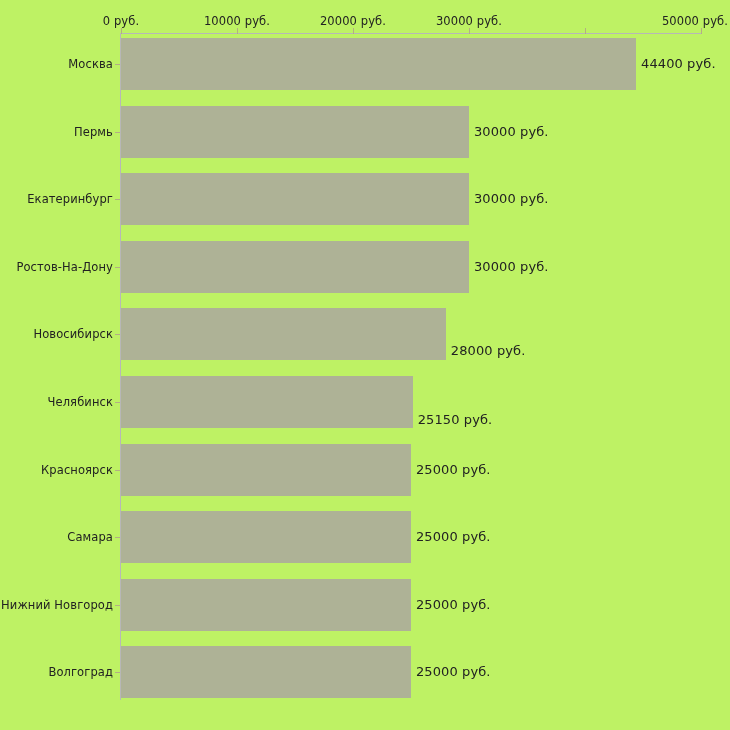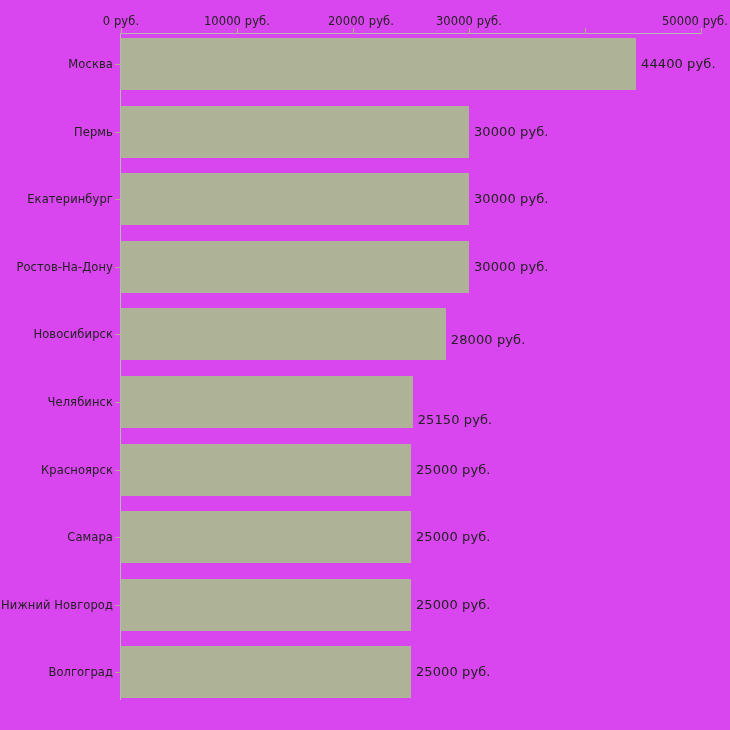--- a/index.html
+++ b/index.html
@@ -12,21 +12,21 @@
     height: 730px;
     font-family: "DejaVu Sans", "Liberation Sans", sans-serif;
     color: #222222;
     overflow: hidden;
   }
 
   #chart-root {
     position: relative;
     width: 730px;
     height: 730px;
-    background: #d946ef;
+    background: #bef264;
   }
 
   
   .axis-top-line {
     position: absolute;
     left: 121px;
     top: 33px;
     width: 580px;
     height: 1px;
     background: #b7b7b7;
@@ -105,21 +105,21 @@
 
   <div class="axis-top-line"></div>
   <div class="axis-left-line"></div>
 
   <div id="xticks-layer">
       <div class="xtick" style="left: 121px;"></div>
       <div class="xtick-label" style="left: 121px;">0 руб.</div>
       <div class="xtick" style="left: 237px;"></div>
       <div class="xtick-label" style="left: 237px;">10000 руб.</div>
       <div class="xtick" style="left: 353px;"></div>
-      <div class="xtick-label" style="left: 353px; margin-left: 8px;">20000 руб.</div>
+      <div class="xtick-label" style="left: 353px;">20000 руб.</div>
       <div class="xtick" style="left: 469px;"></div>
       <div class="xtick-label" style="left: 469px;">30000 руб.</div>
       <div class="xtick" style="left: 585px;"></div>
       <div class="xtick-label" style="left: 585px; margin-top: 36px;">40000 руб.</div>
       <div class="xtick" style="left: 701px;"></div>
       <div class="xtick-label" style="left: auto; right: 2px; transform: none; text-align: center;">50000 руб.</div>
     </div>
   <div id="yticks-layer">
       <div class="ytick" style="top: 64px;"></div>
       <div class="ytick-label-wrap" style="top: 64px;">
@@ -165,21 +165,21 @@
   <div id="bars-layer">
       <div class="bar" title="Москва: 44400 руб." style="top: 38px; height: 52px; width: 515.04px; background: rgb(174, 178, 150);"></div>
       <div class="bar-value" style="left: 641.04px; top: 64px;">44400 руб.</div>
       <div class="bar" title="Пермь: 30000 руб." style="top: 106px; height: 52px; width: 348px; background: rgb(174, 178, 150);"></div>
       <div class="bar-value" style="left: 474px; top: 132px;">30000 руб.</div>
       <div class="bar" title="Екатеринбург: 30000 руб." style="top: 173px; height: 52px; width: 348px; background: rgb(174, 178, 150);"></div>
       <div class="bar-value" style="left: 474px; top: 199px;">30000 руб.</div>
       <div class="bar" title="Ростов-На-Дону: 30000 руб." style="top: 241px; height: 52px; width: 348px; background: rgb(174, 178, 150);"></div>
       <div class="bar-value" style="left: 474px; top: 267px;">30000 руб.</div>
       <div class="bar" title="Новосибирск: 28000 руб." style="top: 308px; height: 52px; width: 324.8px; background: rgb(174, 178, 150);"></div>
-      <div class="bar-value" style="left: 450.8px; top: 340px;">28000 руб.</div>
+      <div class="bar-value" style="left: 450.8px; top: 351px;">28000 руб.</div>
       <div class="bar" title="Челябинск: 25150 руб." style="top: 376px; height: 52px; width: 291.74px; background: rgb(174, 178, 150);"></div>
       <div class="bar-value" style="left: 417.74px; top: 420px;">25150 руб.</div>
       <div class="bar" title="Красноярск: 25000 руб." style="top: 444px; height: 52px; width: 290px; background: rgb(174, 178, 150);"></div>
       <div class="bar-value" style="left: 416px; top: 470px;">25000 руб.</div>
       <div class="bar" title="Самара: 25000 руб." style="top: 511px; height: 52px; width: 290px; background: rgb(174, 178, 150);"></div>
       <div class="bar-value" style="left: 416px; top: 537px;">25000 руб.</div>
       <div class="bar" title="Нижний Новгород: 25000 руб." style="top: 579px; height: 52px; width: 290px; background: rgb(174, 178, 150);"></div>
       <div class="bar-value" style="left: 416px; top: 605px;">25000 руб.</div>
       <div class="bar" title="Волгоград: 25000 руб." style="top: 646px; height: 52px; width: 290px; background: rgb(174, 178, 150);"></div>
       <div class="bar-value" style="left: 416px; top: 672px;">25000 руб.</div>

